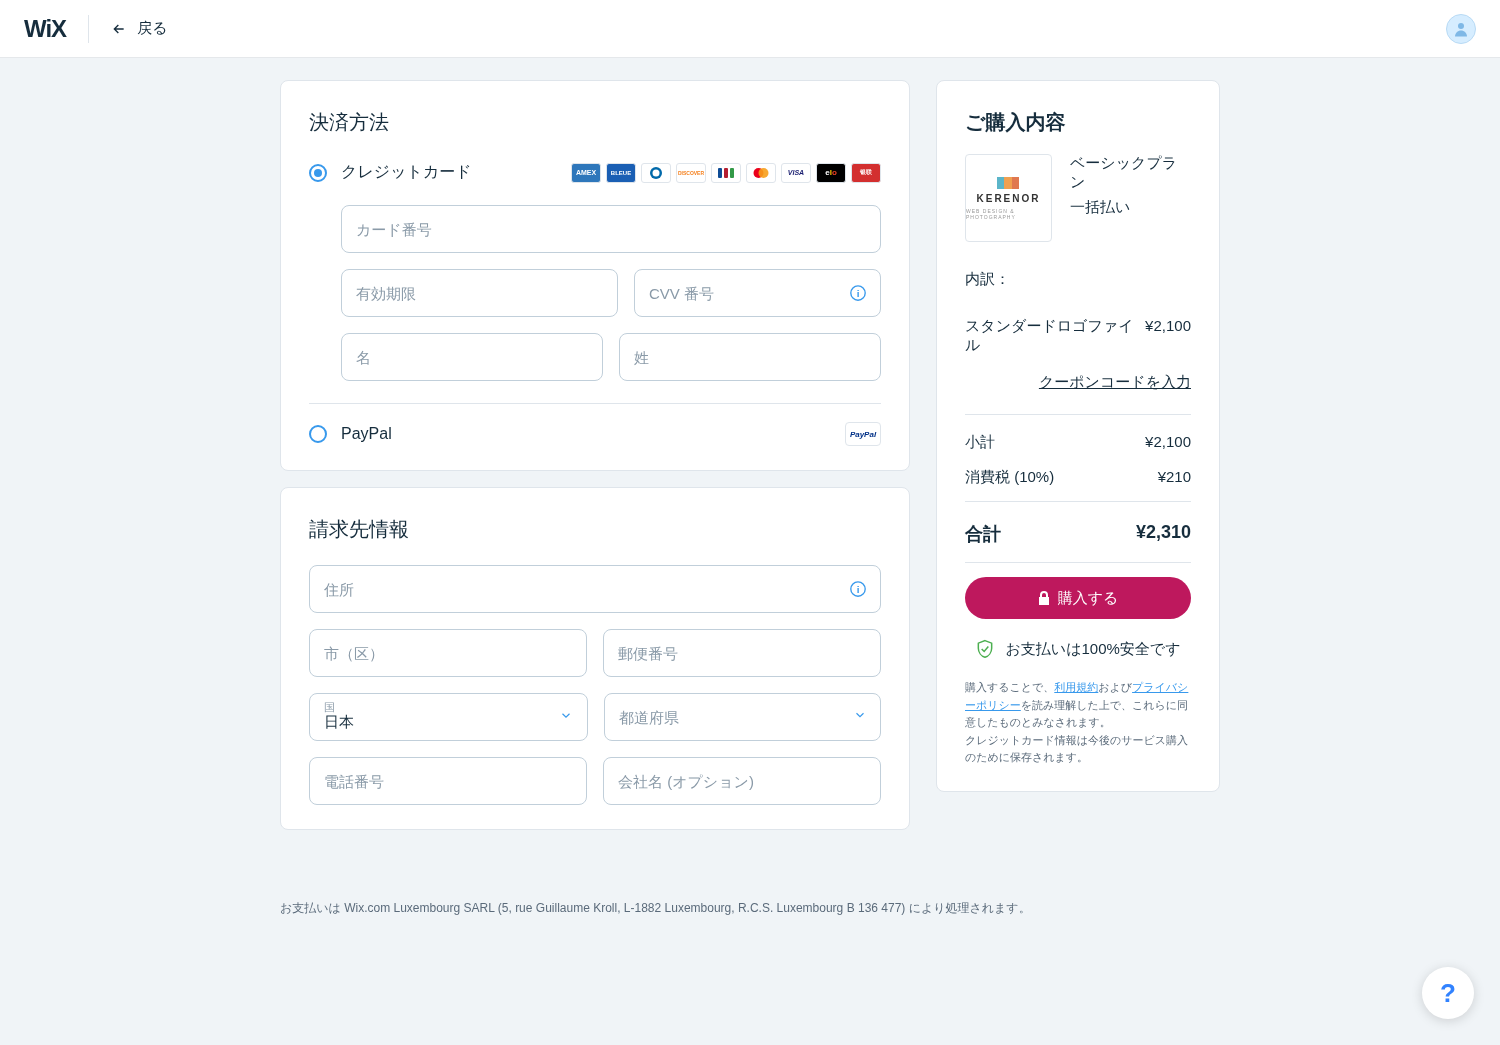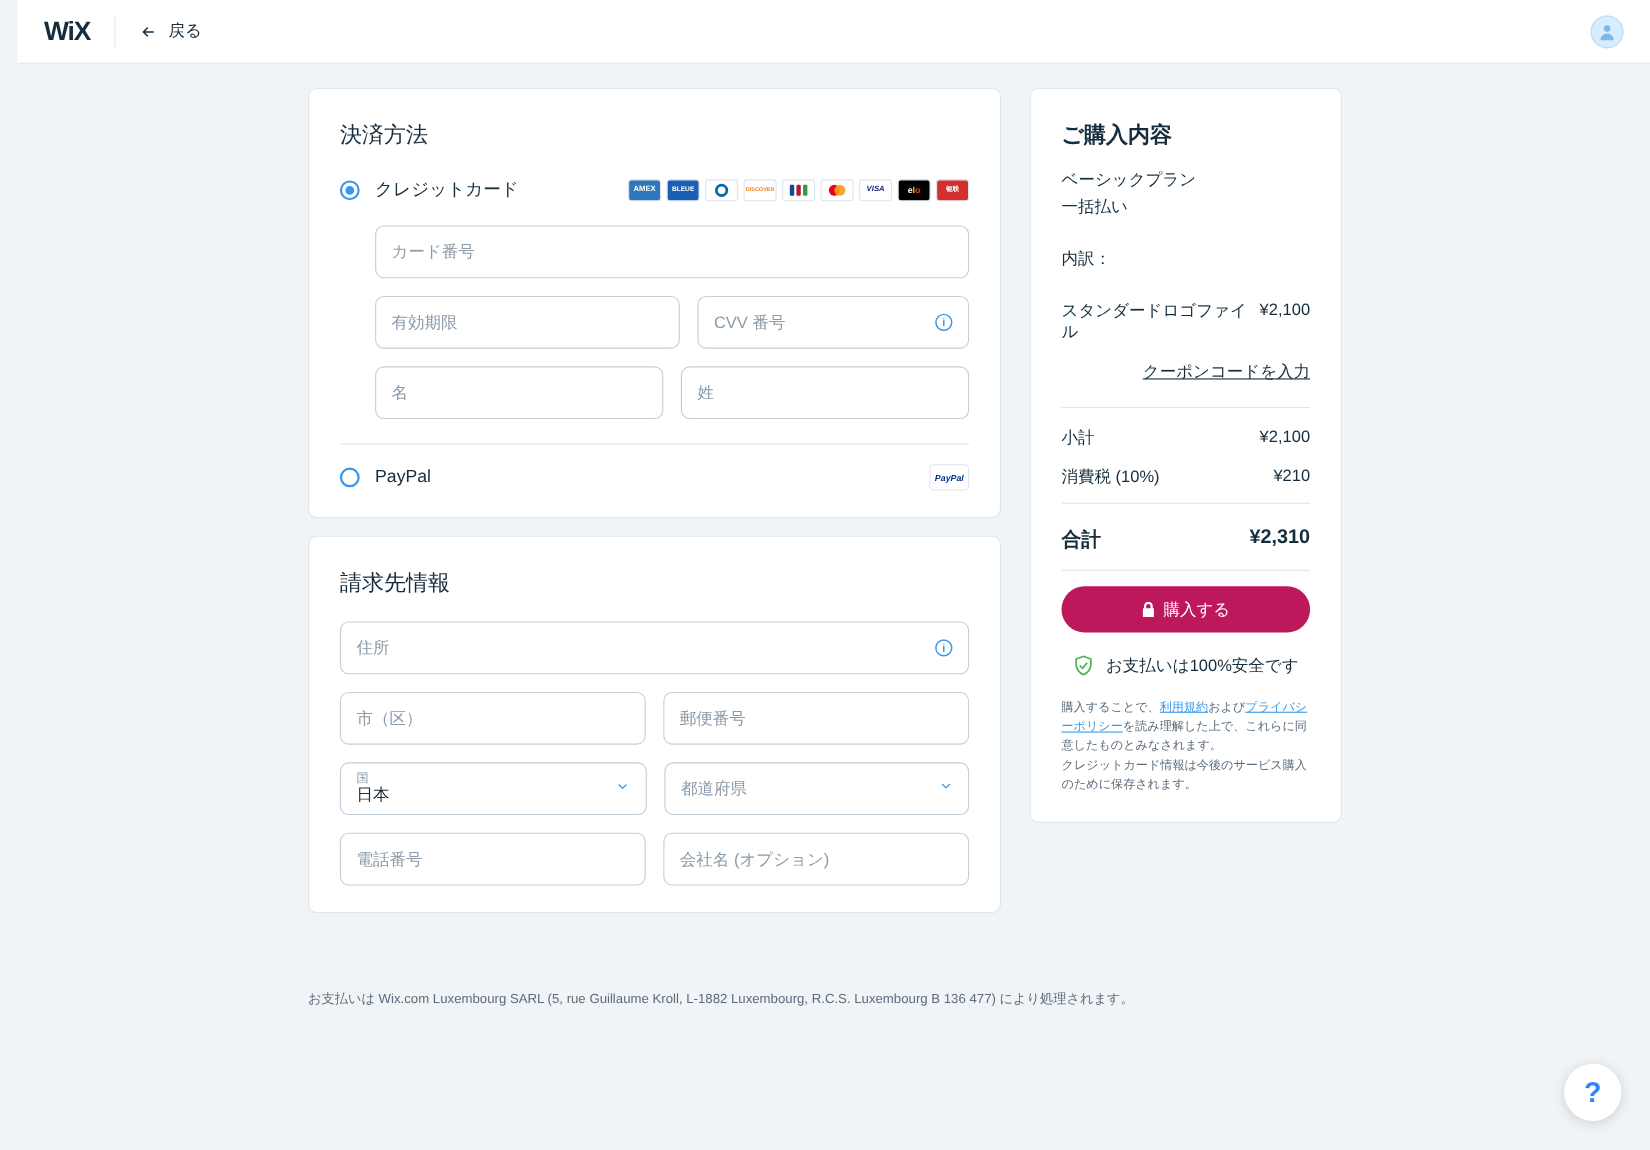--- a/index.html
+++ b/index.html
@@ -1,18 +1,18 @@
 <!DOCTYPE html>
 <html><head>
 <meta charset="utf-8">
 <style>
 * { box-sizing: border-box; margin: 0; padding: 0; }
 body { font-family: -apple-system, BlinkMacSystemFont, "Helvetica Neue", Arial, sans-serif; background: #f0f4f7; color: #162d3d; }
 
-.header { background: #fff; height: 58px; display: flex; align-items: center; padding: 0 24px; border-bottom: 1px solid #e5e8eb; position: relative; margin-left: 16px; }
+.header { background: #fff; height: 58px; display: flex; align-items: center; padding: 0 24px; border-bottom: 1px solid #e5e8eb; position: relative; }
 .logo { font-weight: 900; font-size: 24px; letter-spacing: -1px; }
 .divider-v { width: 1px; height: 28px; background: #dfe5eb; margin: 0 22px; }
 .back-link { display: flex; align-items: center; gap: 10px; cursor: pointer; font-size: 15px; color: #162d3d; }
 .back-link svg { width: 16px; height: 16px; }
 .avatar { margin-left: auto; width: 30px; height: 30px; border-radius: 50%; background: #d6edff; display: flex; align-items: center; justify-content: center; border: 1px solid #b8daf5; }
 .avatar svg { width: 18px; height: 18px; fill: #7fb8e6; }
 
 .page { max-width: 940px; margin: 0 auto; padding: 22px 0 40px; display: flex; gap: 26px; align-items: flex-start; }
 .left { flex: 1; display: flex; flex-direction: column; gap: 16px; }
 .card { background: #fff; border: 1px solid #dfe5eb; border-radius: 8px; }
@@ -211,20 +211,25 @@
         </div>
       </div>
     </div>
   </div>
 
   <div class="right">
     <div class="card">
       <div class="card-inner">
         <div class="summary-title">ご購入内容</div>
         <div class="plan-row">
+          <div class="plan-thumb">
+            <div class="logo-mark"></div>
+            <div class="logo-text">KERENOR</div>
+            <div class="logo-sub">WEB DESIGN &amp; PHOTOGRAPHY</div>
+          </div>
           <div class="plan-meta">
             <div>ベーシックプラン</div>
             <div>一括払い</div>
           </div>
         </div>
 
         <div class="breakdown-label">内訳：</div>
 
         <div class="line">
           <span>スタンダードロゴファイル</span>

